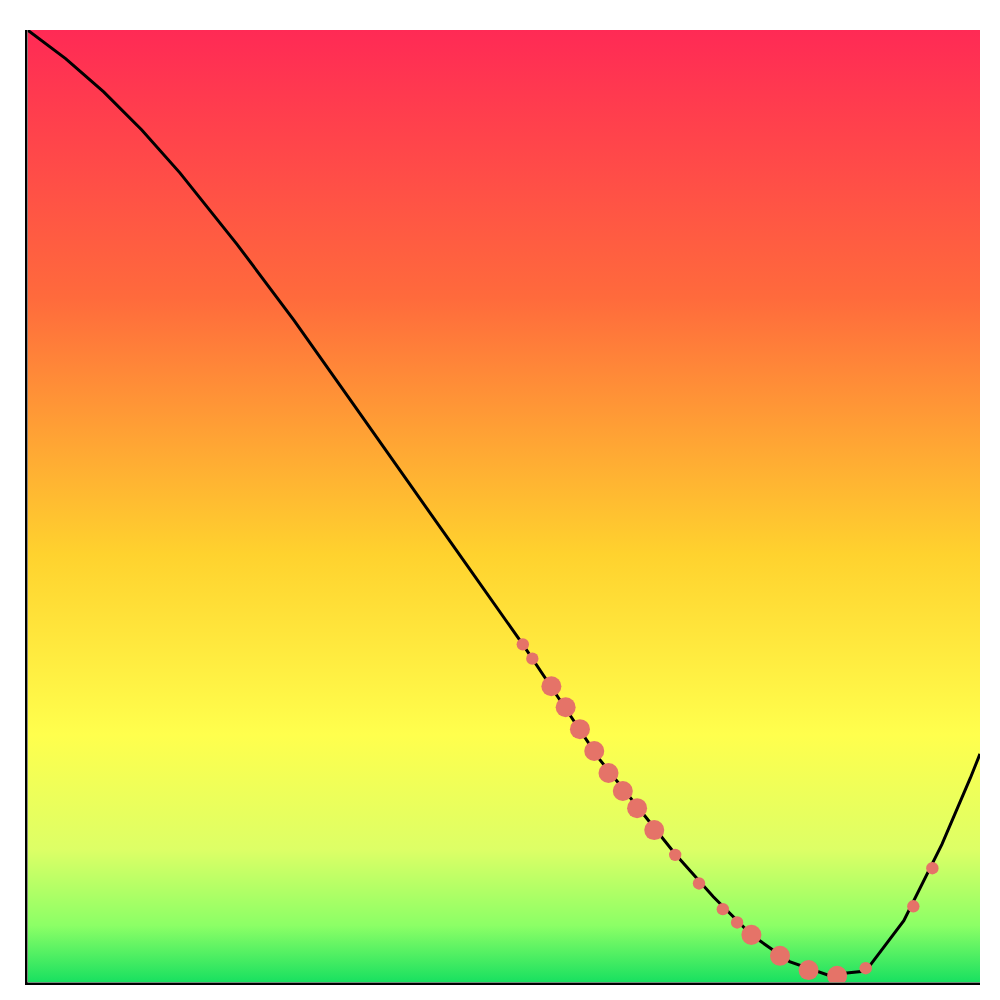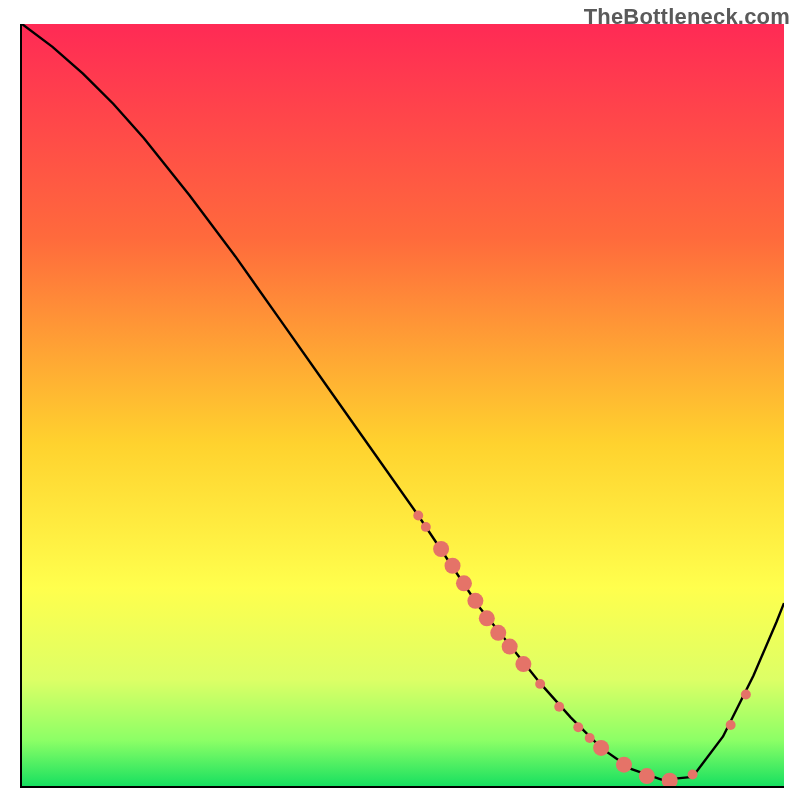--- a/index.html
+++ b/index.html
@@ -40,21 +40,20 @@
   svg.chart {
     display: block;
     width: 100%;
     height: 100%;
   }
 </style>
 </head>
 <body>
 
 <div class="stage">
-  <div class="watermark">TheBottleneck.com</div>
 
   <div class="plot-frame">
     <svg class="chart" viewBox="0 0 100 100" preserveAspectRatio="none">
       <defs>
         <linearGradient id="bg-grad" x1="0" y1="0" x2="0" y2="1">
         <stop offset="0%" stop-color="#ff2a55"></stop>
             <stop offset="28%" stop-color="#ff6a3c"></stop>
             <stop offset="55%" stop-color="#ffd22e"></stop>
             <stop offset="74%" stop-color="#ffff4d"></stop>
             <stop offset="86%" stop-color="#ddff66"></stop>

